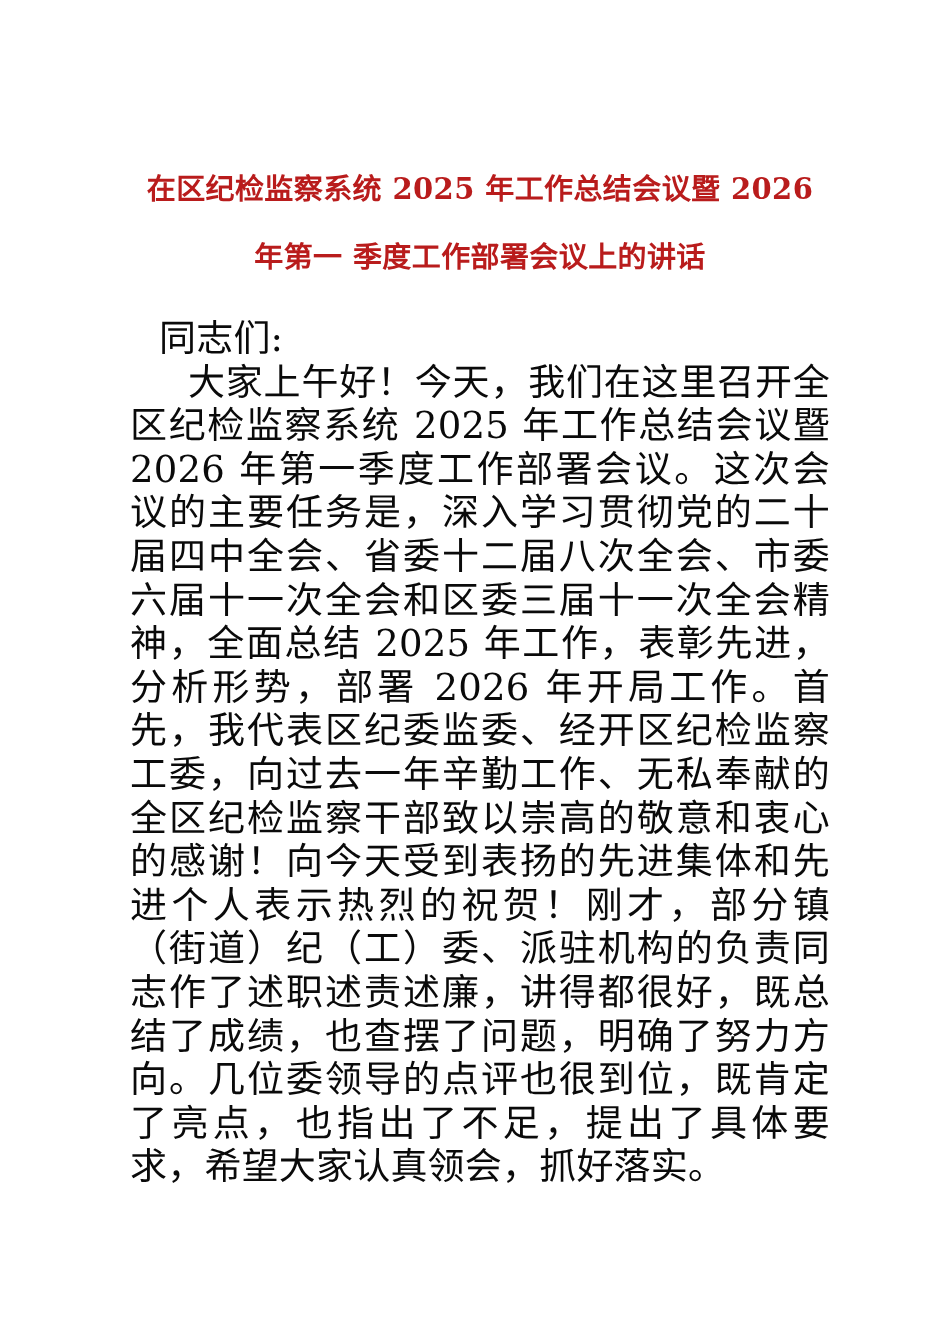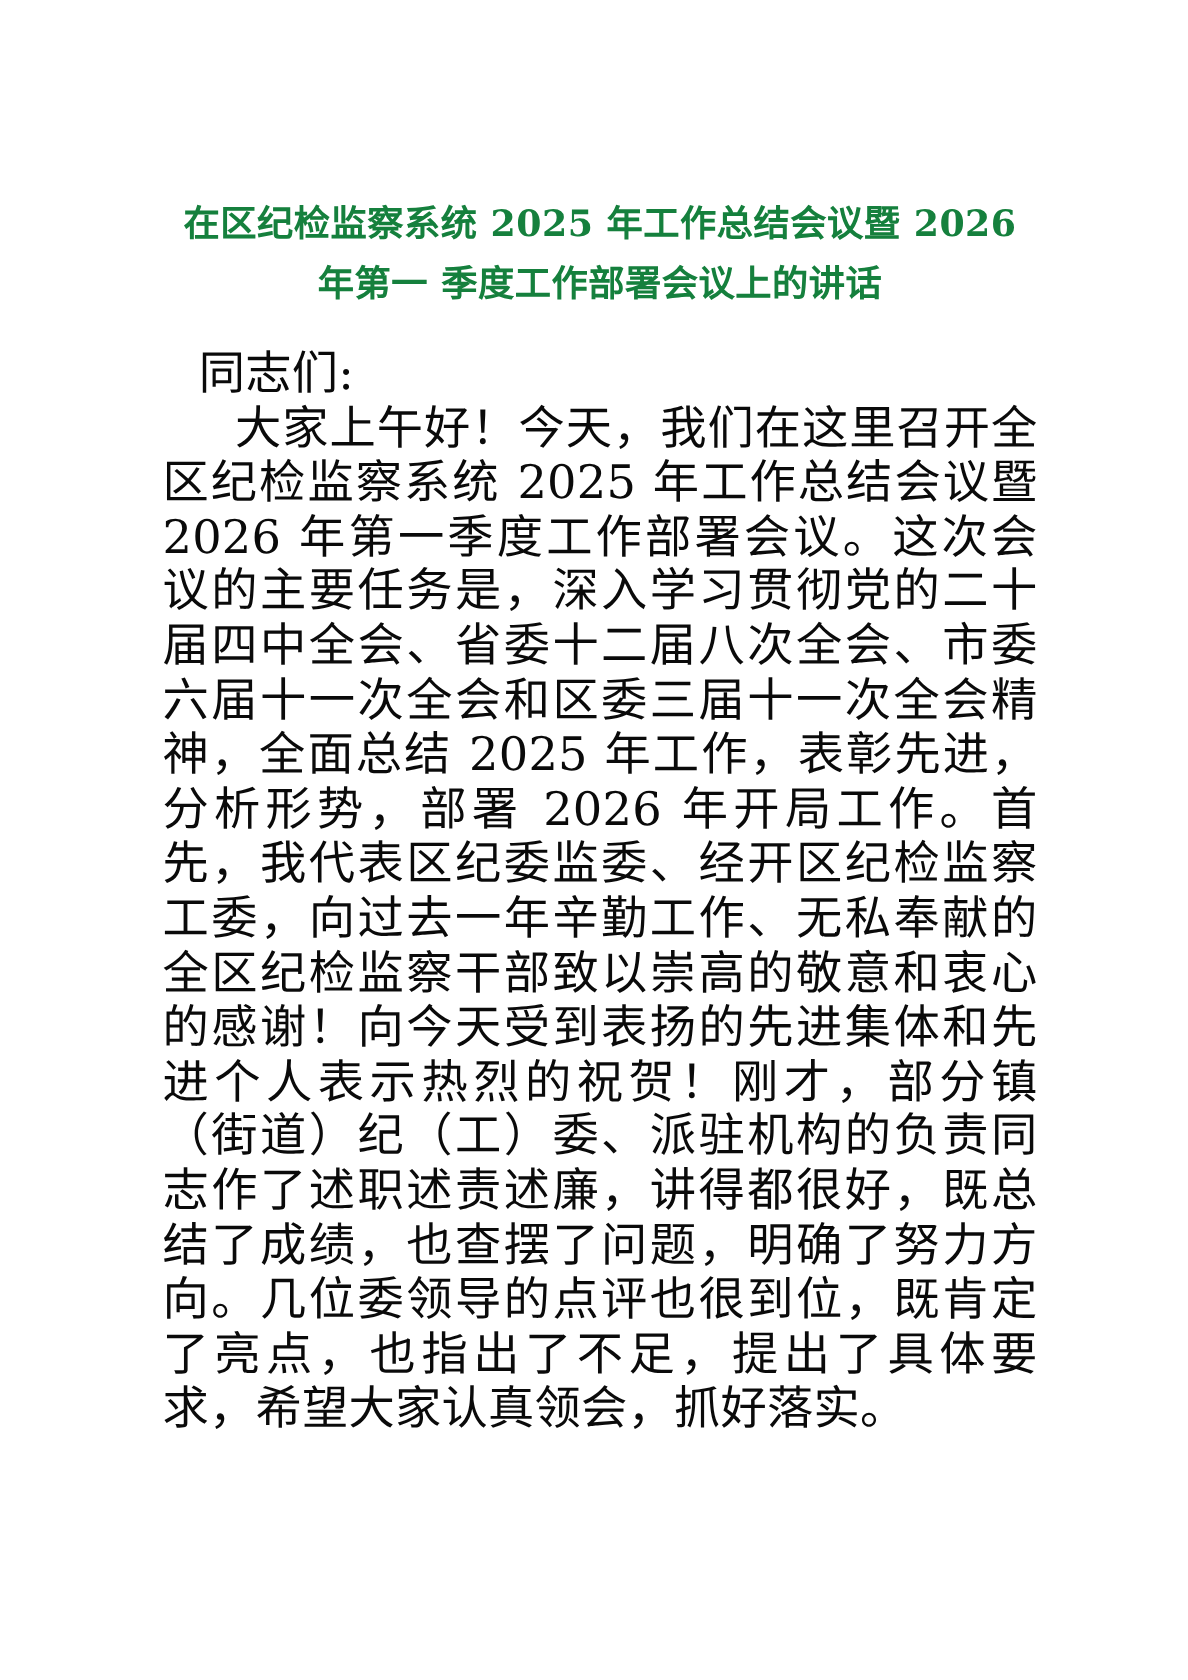--- a/index.html
+++ b/index.html
@@ -24,23 +24,23 @@
     left: 130px;
     top: 155px;
     width: 700px;
   }
 
   
   .doc-title {
     font-family: "DejaVu Serif", "Liberation Serif", serif;
     font-weight: 700;
     font-size: 29px;
-    line-height: 48px;
+    line-height: 68px;
     text-align: center;
-    color: #15803d;
+    color: #b91c1c;
     letter-spacing: 0.4px;
     margin: 0 0 26px 0;
     word-break: break-all;
   }
 
   
   .para {
     font-family: "DejaVu Serif", "Liberation Serif", serif;
     font-size: 37px;
     line-height: 43.6px;

